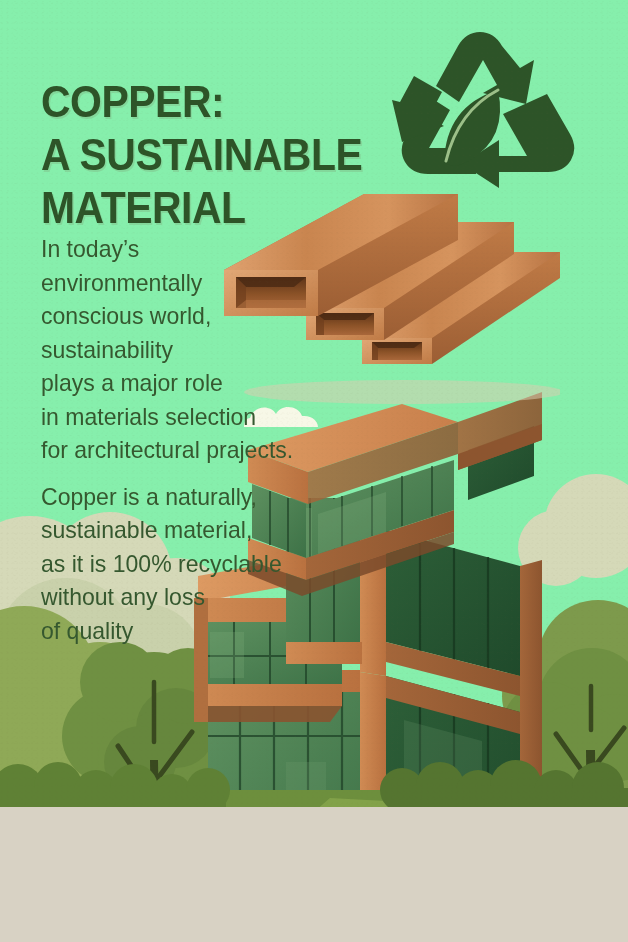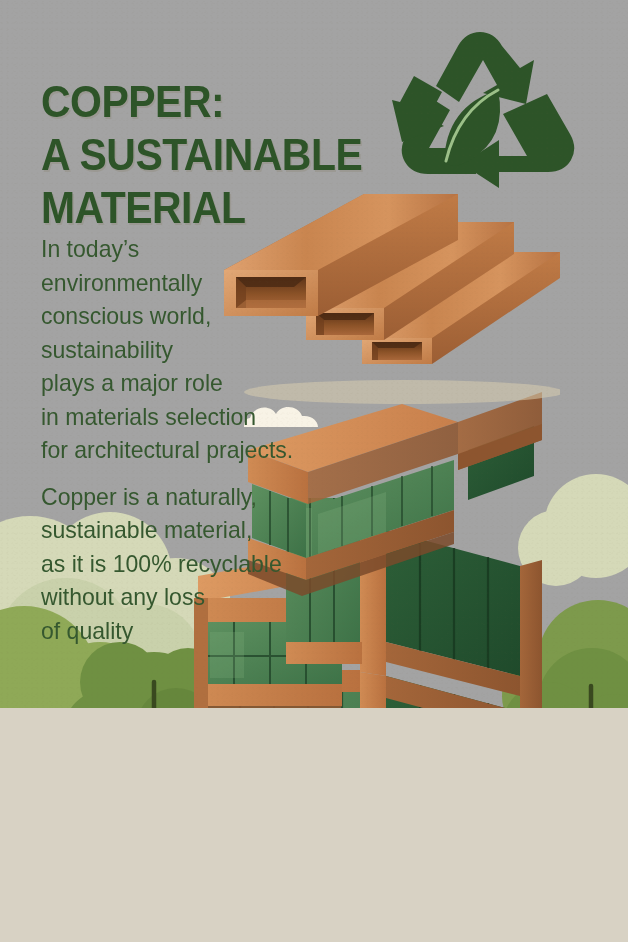--- a/index.html
+++ b/index.html
@@ -1,18 +1,18 @@
 <!DOCTYPE html>
 <html><head>
 <meta charset="utf-8">
 <style>
   html,body{margin:0;padding:0;background:#d8d2c4;}
   #poster{
-    position:relative;width:628px;height:708px;overflow:hidden;
-    background:#a3a3a3;
+    position:relative;width:628px;height:807px;overflow:hidden;
+    background:#86efac;
     font-family:"Liberation Sans", sans-serif;
   }
   
   #grain{
     position:absolute;inset:0;z-index:60;pointer-events:none;opacity:.35;
     background-image:
       radial-gradient(circle at 12% 22%, rgba(120,100,70,.07) 0 1px, transparent 1px),
       radial-gradient(circle at 48% 66%, rgba(120,100,70,.06) 0 1px, transparent 1px),
       radial-gradient(circle at 78% 38%, rgba(120,100,70,.07) 0 1px, transparent 1px),
       radial-gradient(circle at 30% 88%, rgba(120,100,70,.05) 0 1px, transparent 1px);

